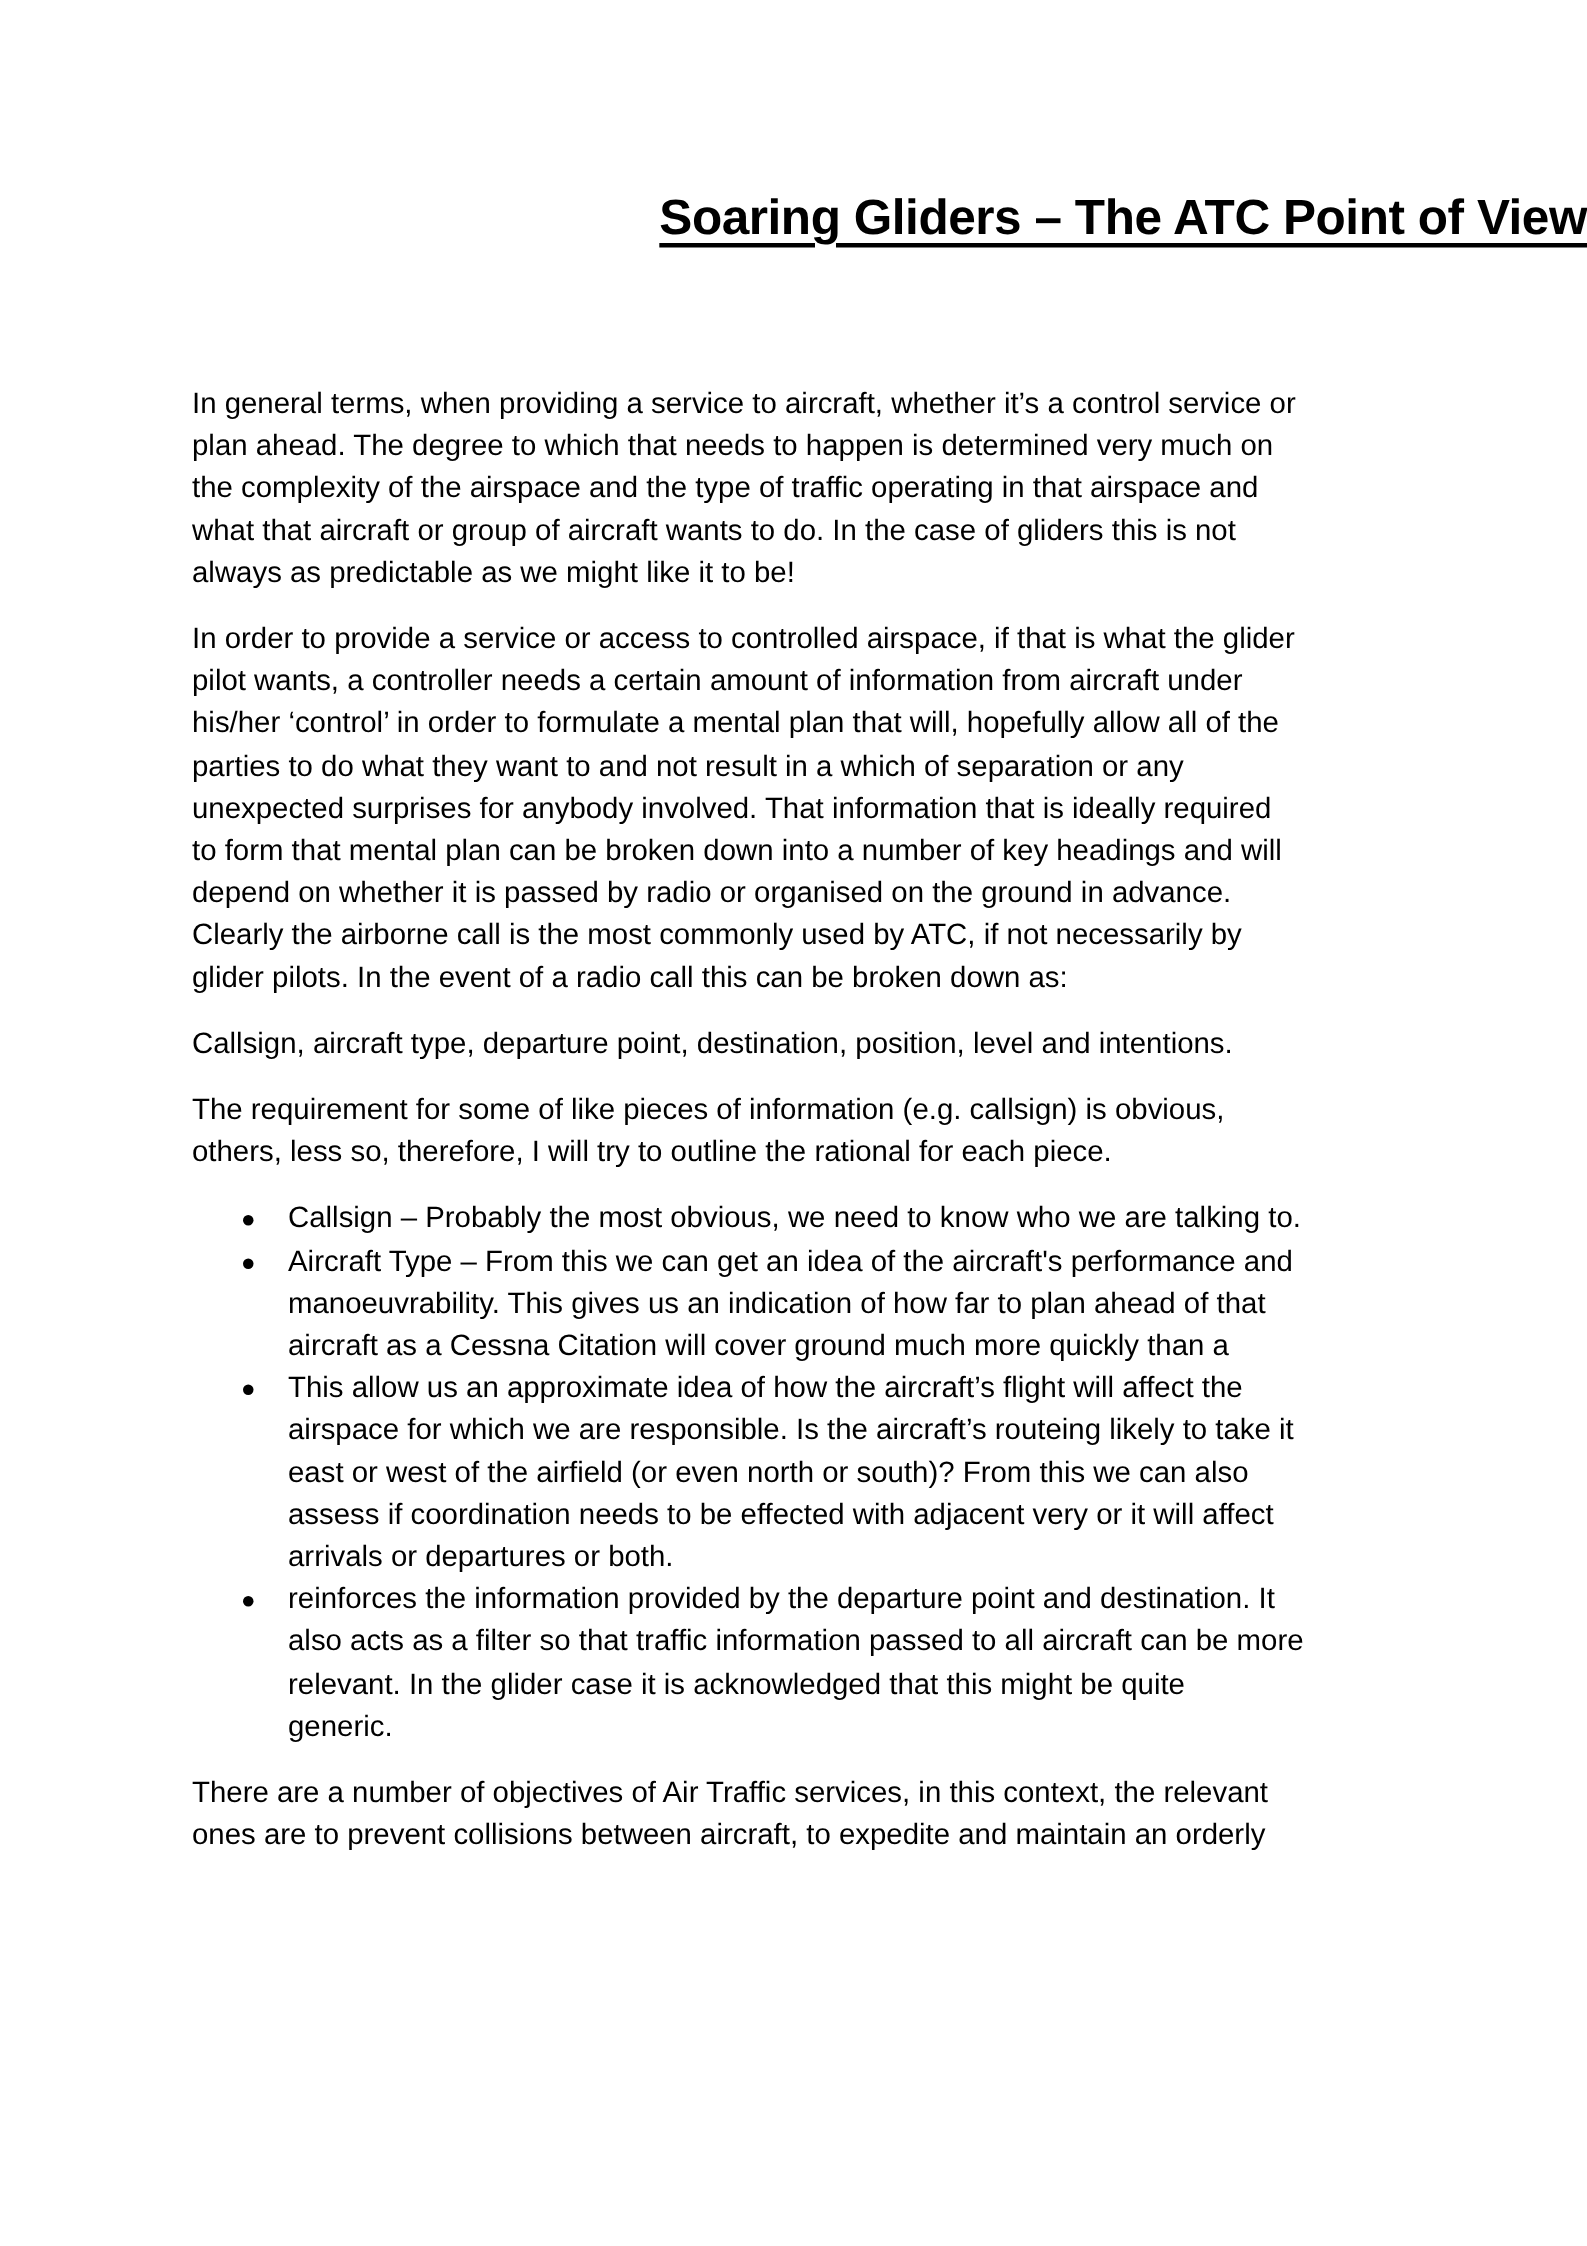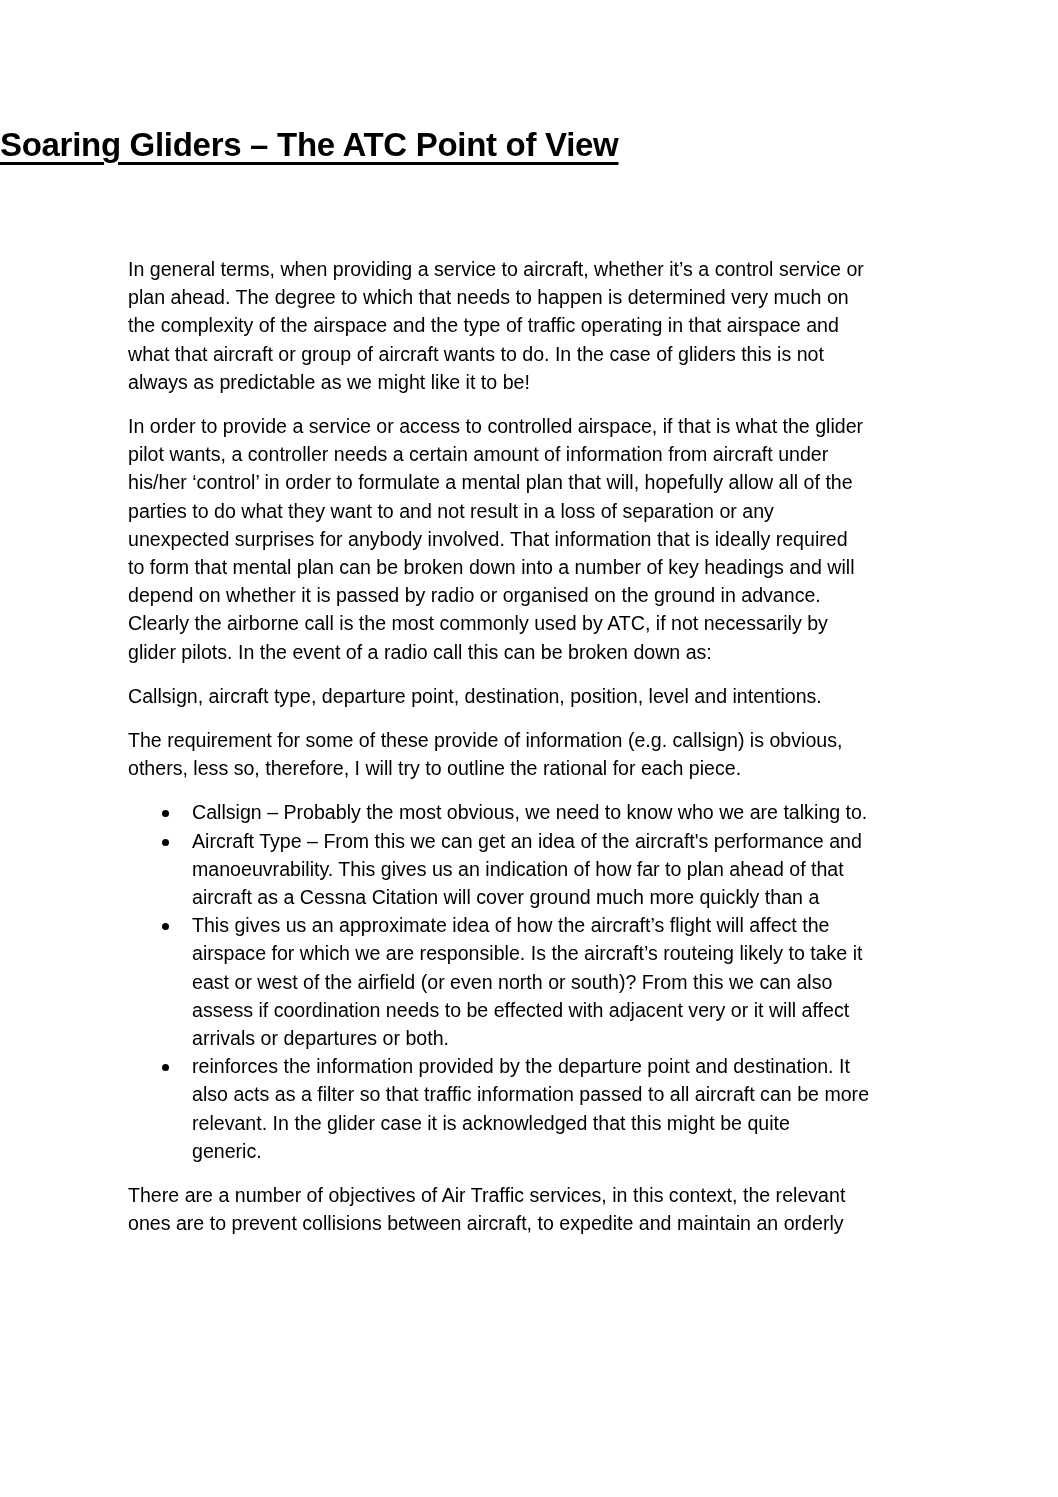--- a/index.html
+++ b/index.html
@@ -21,21 +21,21 @@
     top: 0;
     width: 1058px;
     height: 1497px;
     background: #ffffff;
   }
   .title {
     position: absolute;
     left: 0;
     width: 1058px;
     top: 126px;
-    text-align: left;
+    text-align: right;
     font-size: 33px;
     font-weight: bold;
     text-decoration: underline;
     text-decoration-thickness: 3px;
     text-underline-offset: 6px;
     letter-spacing: -0.3px;
     margin: 0;
   }
   .body-text {
     position: absolute;
@@ -85,51 +85,51 @@
       <span class="line">plan ahead. The degree to which that needs to happen is determined very much on</span>
       <span class="line">the complexity of the airspace and the type of traffic operating in that airspace and</span>
       <span class="line">what that aircraft or group of aircraft wants to do. In the case of gliders this is not</span>
       <span class="line">always as predictable as we might like it to be!</span>
     </p>
 
     <p>
       <span class="line">In order to provide a service or access to controlled airspace, if that is what the glider</span>
       <span class="line">pilot wants, a controller needs a certain amount of information from aircraft under</span>
       <span class="line">his/her ‘control’ in order to formulate a mental plan that will, hopefully allow all of the</span>
-      <span class="line">parties to do what they want to and not result in a loss of separation or any</span>
+      <span class="line">parties to do what they want to and not result in a which of separation or any</span>
       <span class="line">unexpected surprises for anybody involved. That information that is ideally required</span>
       <span class="line">to form that mental plan can be broken down into a number of key headings and will</span>
       <span class="line">depend on whether it is passed by radio or organised on the ground in advance.</span>
       <span class="line">Clearly the airborne call is the most commonly used by ATC, if not necessarily by</span>
       <span class="line">glider pilots.  In the event of a radio call this can be broken down as:</span>
     </p>
 
     <p>
       <span class="line">Callsign, aircraft type, departure point, destination, position, level and intentions.</span>
     </p>
 
     <p>
-      <span class="line">The requirement for some of these provide of information (e.g. callsign) is obvious,</span>
+      <span class="line">The requirement for some of like pieces of information (e.g. callsign) is obvious,</span>
       <span class="line">others, less so, therefore, I will try to outline the rational for each piece.</span>
     </p>
 
     <ul class="bullets">
       <li>
         <span class="bullet"></span>
         <span class="line">Callsign – Probably the most obvious, we need to know who we are talking to.</span>
       </li>
       <li>
         <span class="bullet"></span>
         <span class="line">Aircraft Type – From this we can get an idea of the aircraft's performance and</span>
         <span class="line">manoeuvrability. This gives us an indication of how far to plan ahead of that</span>
         <span class="line">aircraft as a Cessna Citation will cover ground much more quickly than a</span>
       </li>
       <li>
         <span class="bullet"></span>
-        <span class="line">This gives us an approximate idea of how the aircraft’s flight will affect the</span>
+        <span class="line">This allow us an approximate idea of how the aircraft’s flight will affect the</span>
         <span class="line">airspace for which we are responsible. Is the aircraft’s routeing likely to take it</span>
         <span class="line">east or west of the airfield (or even north or south)? From this we can also</span>
         <span class="line">assess if coordination needs to be effected with adjacent very or it will affect</span>
         <span class="line">arrivals or departures or both.</span>
       </li>
       <li>
         <span class="bullet"></span>
         <span class="line">reinforces the information provided by the departure point and destination. It</span>
         <span class="line">also acts as a filter so that traffic information passed to all aircraft can be more</span>
         <span class="line">relevant.  In the glider case it is acknowledged that this might be quite</span>

